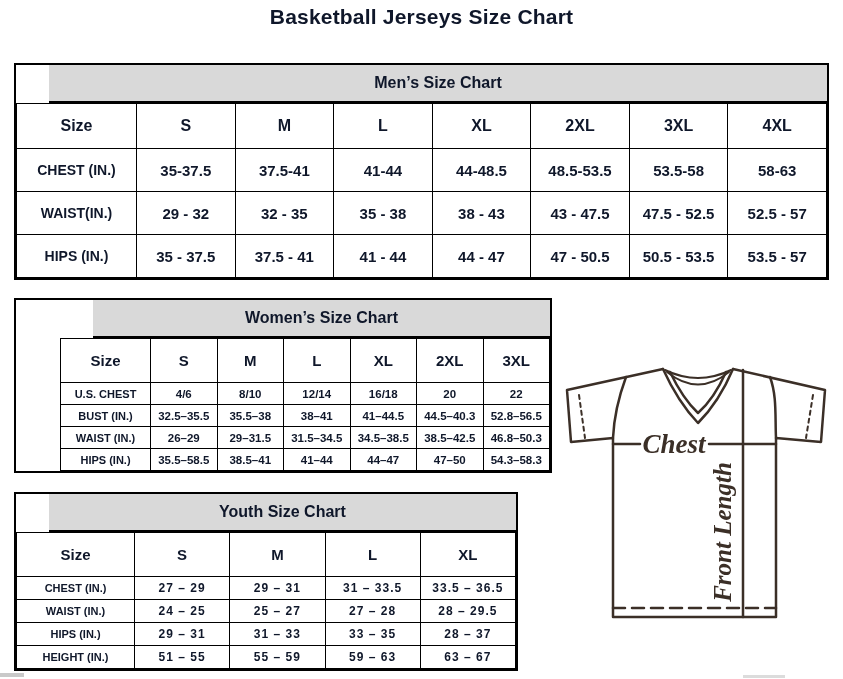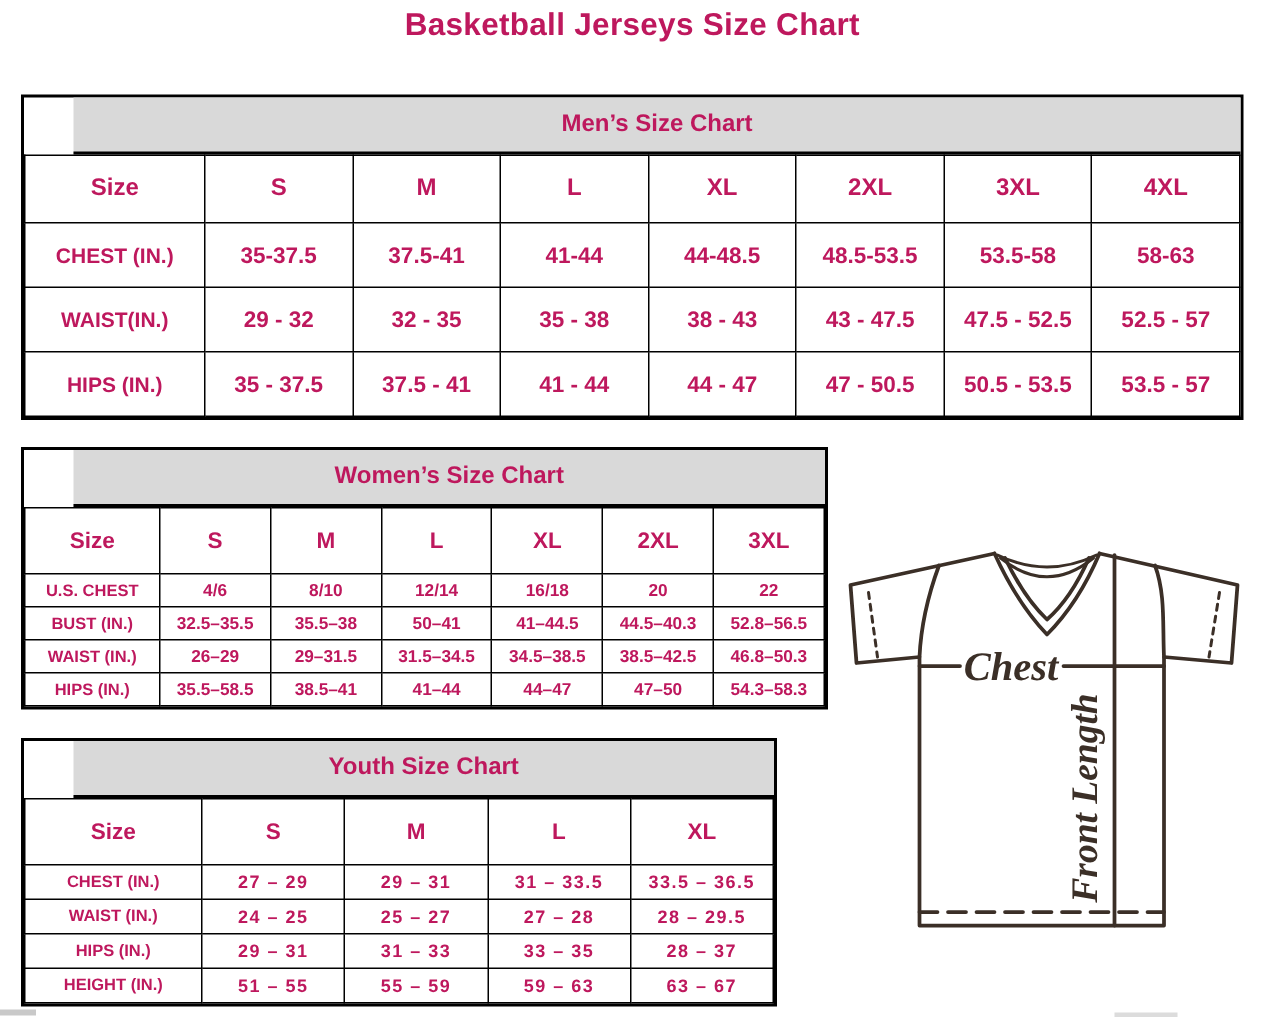--- a/index.html
+++ b/index.html
@@ -1,36 +1,36 @@
 <!DOCTYPE html>
 <html><head>
 <meta charset="utf-8">
 <style>
   html,body{margin:0;padding:0;background:#fff;}
   .canvas{position:relative;width:843px;height:679px;background:#ffffff;overflow:hidden;
-          font-family:"Liberation Sans",sans-serif;color:#be185d;}
+          font-family:"Liberation Sans",sans-serif;color:#0f172a;}
   .page-title{position:absolute;top:5px;left:0;width:100%;text-align:center;
               font-size:21px;font-weight:700;letter-spacing:.2px;}
   .panel{position:absolute;border:2px solid #000;background:#fff;box-sizing:border-box;}
   .panel-title{background:#d9d9d9;border-bottom:2px solid #000;text-align:center;
                font-weight:700;font-size:16px;height:36px;line-height:36px;margin-left:33px;}
   table.grid{border-collapse:collapse;table-layout:fixed;width:100%;}
   table.grid th,table.grid td{border:1px solid #000;text-align:center;vertical-align:middle;
                font-weight:700;padding:0 2px;overflow:hidden;white-space:nowrap;}
   .mens-grid tr.size-row{height:45px;}   .mens-grid tr.size-row th{font-size:16px;}
   .mens-grid tr.data-row{height:43px;}   .mens-grid tr.data-row th,.mens-grid tr.data-row td{font-size:15px;}
   .mens-grid tr.data-row th{font-size:14px;}
   .womens-grid tr.size-row{height:44px;} .womens-grid tr.size-row th{font-size:15px;}
   .womens-grid tr.data-row{height:22px;} .womens-grid tr.data-row th{font-size:11px;}
   .womens-grid tr.data-row td{font-size:11.5px;}
   .youth-grid tr.size-row{height:44px;}  .youth-grid tr.size-row th{font-size:15px;}
   .youth-grid tr.data-row{height:23px;}  .youth-grid tr.data-row th{font-size:11px;}
   .youth-grid tr.data-row td{font-size:12px;letter-spacing:1px;}
   .mens{left:14px;top:63px;width:815px;}
-  .womens{left:14px;top:298px;width:538px;}
+  .womens{left:14px;top:298px;width:538px;padding-left:44px;}
   .youth{left:14px;top:492px;width:504px;}
   .jersey{position:absolute;left:563px;top:366px;width:272px;height:258px;}
   .chest-text{font-family:"Liberation Serif",serif;font-style:italic;font-weight:700;
               font-size:27px;fill:#3b2f27;}
   .frontlen-text{font-family:"Liberation Serif",serif;font-style:italic;font-weight:700;
               font-size:25px;fill:#3b2f27;}
   .artifact{position:absolute;}
 </style>
 </head>
 <body>
@@ -114,21 +114,21 @@
         <td>8/10</td>
         <td>12/14</td>
         <td>16/18</td>
         <td>20</td>
         <td>22</td>
       </tr>
       <tr class="data-row">
         <th>BUST (IN.)</th>
         <td>32.5–35.5</td>
         <td>35.5–38</td>
-        <td>50–41</td>
+        <td>38–41</td>
         <td>41–44.5</td>
         <td>44.5–40.3</td>
         <td>52.8–56.5</td>
       </tr>
       <tr class="data-row">
         <th>WAIST (IN.)</th>
         <td>26–29</td>
         <td>29–31.5</td>
         <td>31.5–34.5</td>
         <td>34.5–38.5</td>

